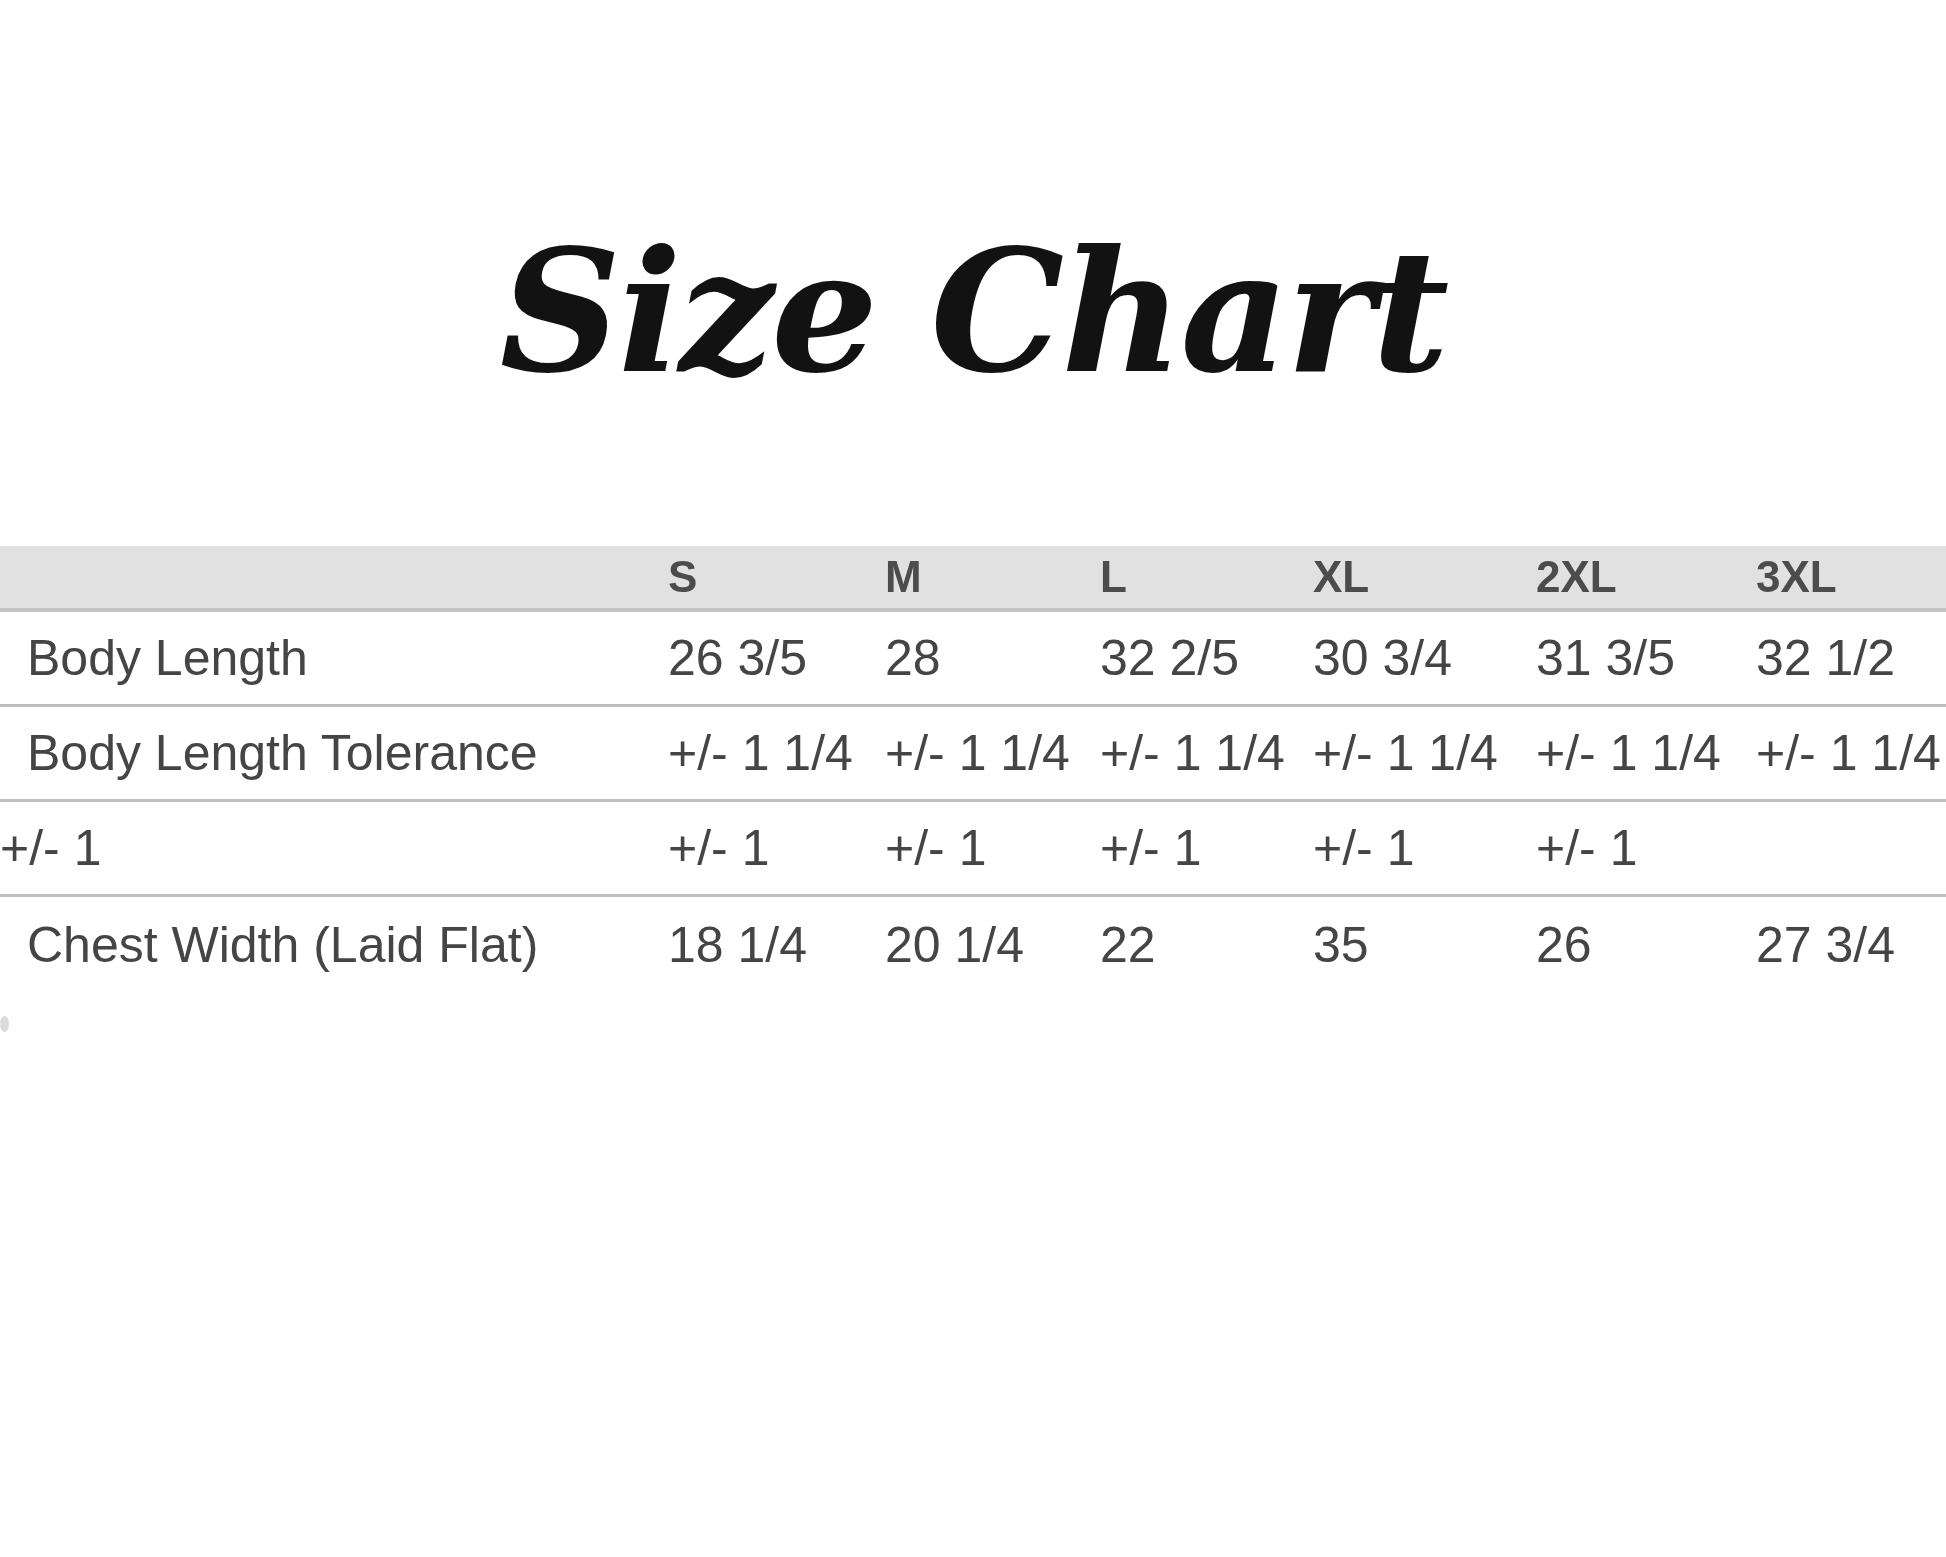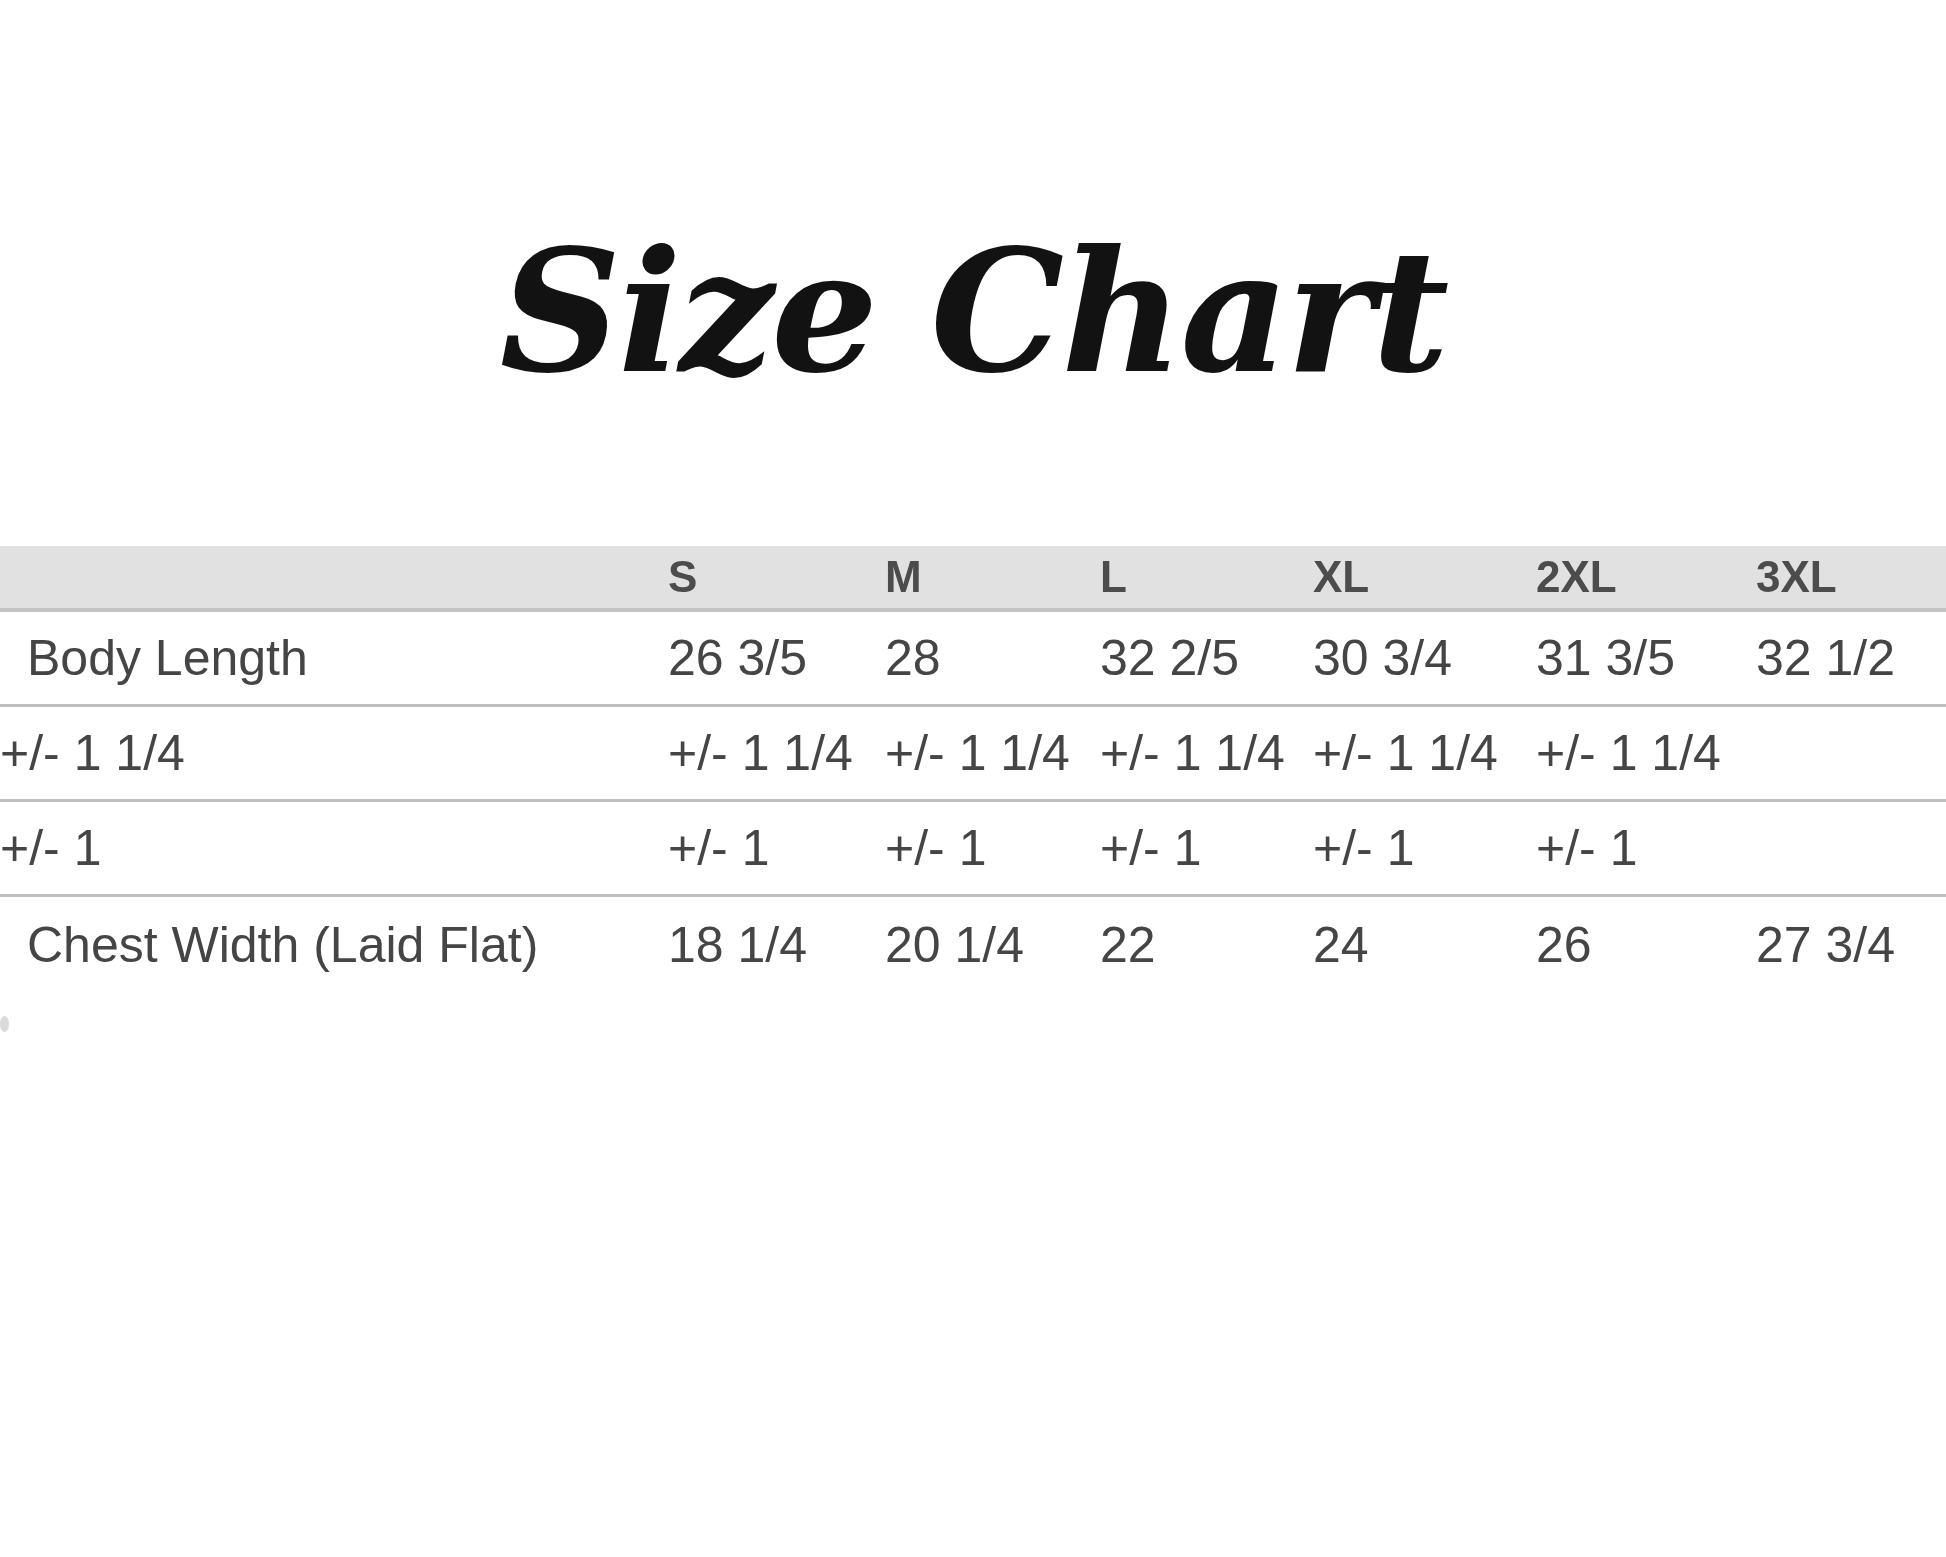--- a/index.html
+++ b/index.html
@@ -98,20 +98,21 @@
     <div class="td cell-label">Body Length</div>
     <div class="td">26 3/5</div>
     <div class="td">28</div>
     <div class="td">32 2/5</div>
     <div class="td">30 3/4</div>
     <div class="td">31 3/5</div>
     <div class="td">32 1/2</div>
   </div>
 
   <div class="grid-row trow">
+    <div class="td cell-label">Body Length Tolerance</div>
     <div class="td">+/- 1 1/4</div>
     <div class="td">+/- 1 1/4</div>
     <div class="td">+/- 1 1/4</div>
     <div class="td">+/- 1 1/4</div>
     <div class="td">+/- 1 1/4</div>
     <div class="td">+/- 1 1/4</div>
   </div>
 
   <div class="grid-row trow">
     <div class="td">+/- 1</div>
@@ -120,20 +121,20 @@
     <div class="td">+/- 1</div>
     <div class="td">+/- 1</div>
     <div class="td">+/- 1</div>
   </div>
 
   <div class="grid-row trow last">
     <div class="td cell-label">Chest Width (Laid Flat)</div>
     <div class="td">18 1/4</div>
     <div class="td">20 1/4</div>
     <div class="td">22</div>
-    <div class="td">24</div>
+    <div class="td">35</div>
     <div class="td">26</div>
     <div class="td">27 3/4</div>
   </div>
 
 </div>
 
 <div class="speck"></div>
 
 </body></html>

